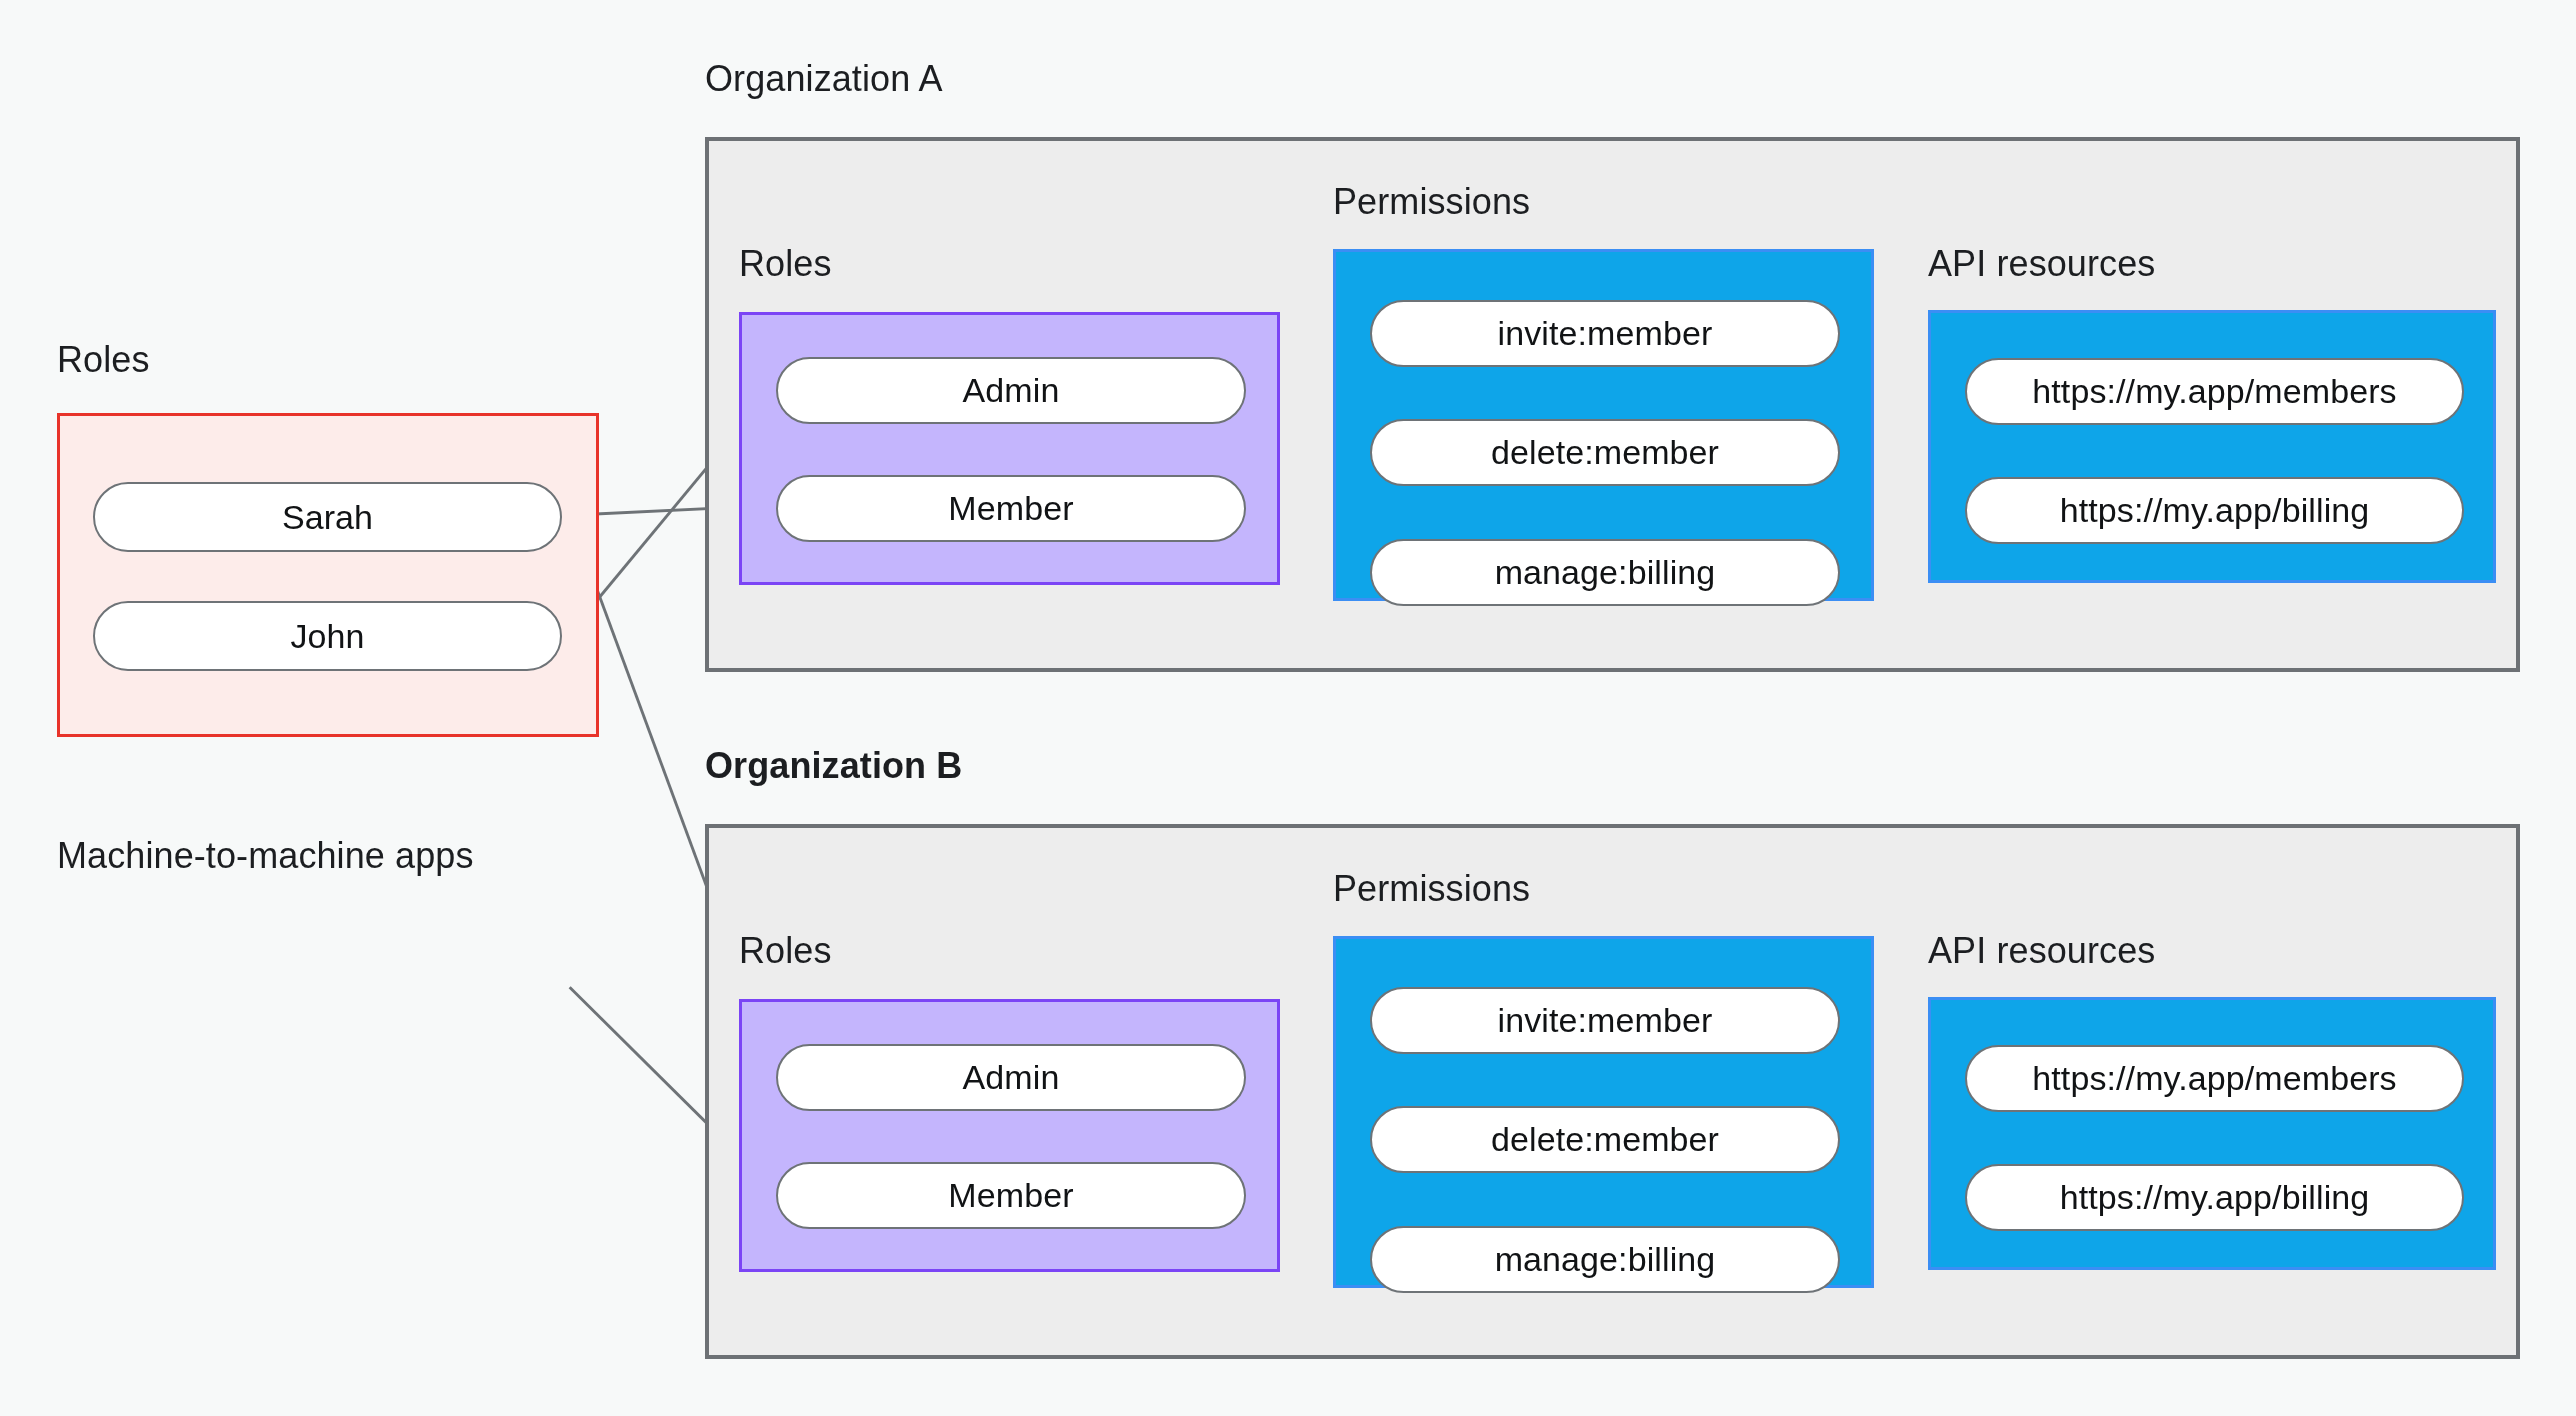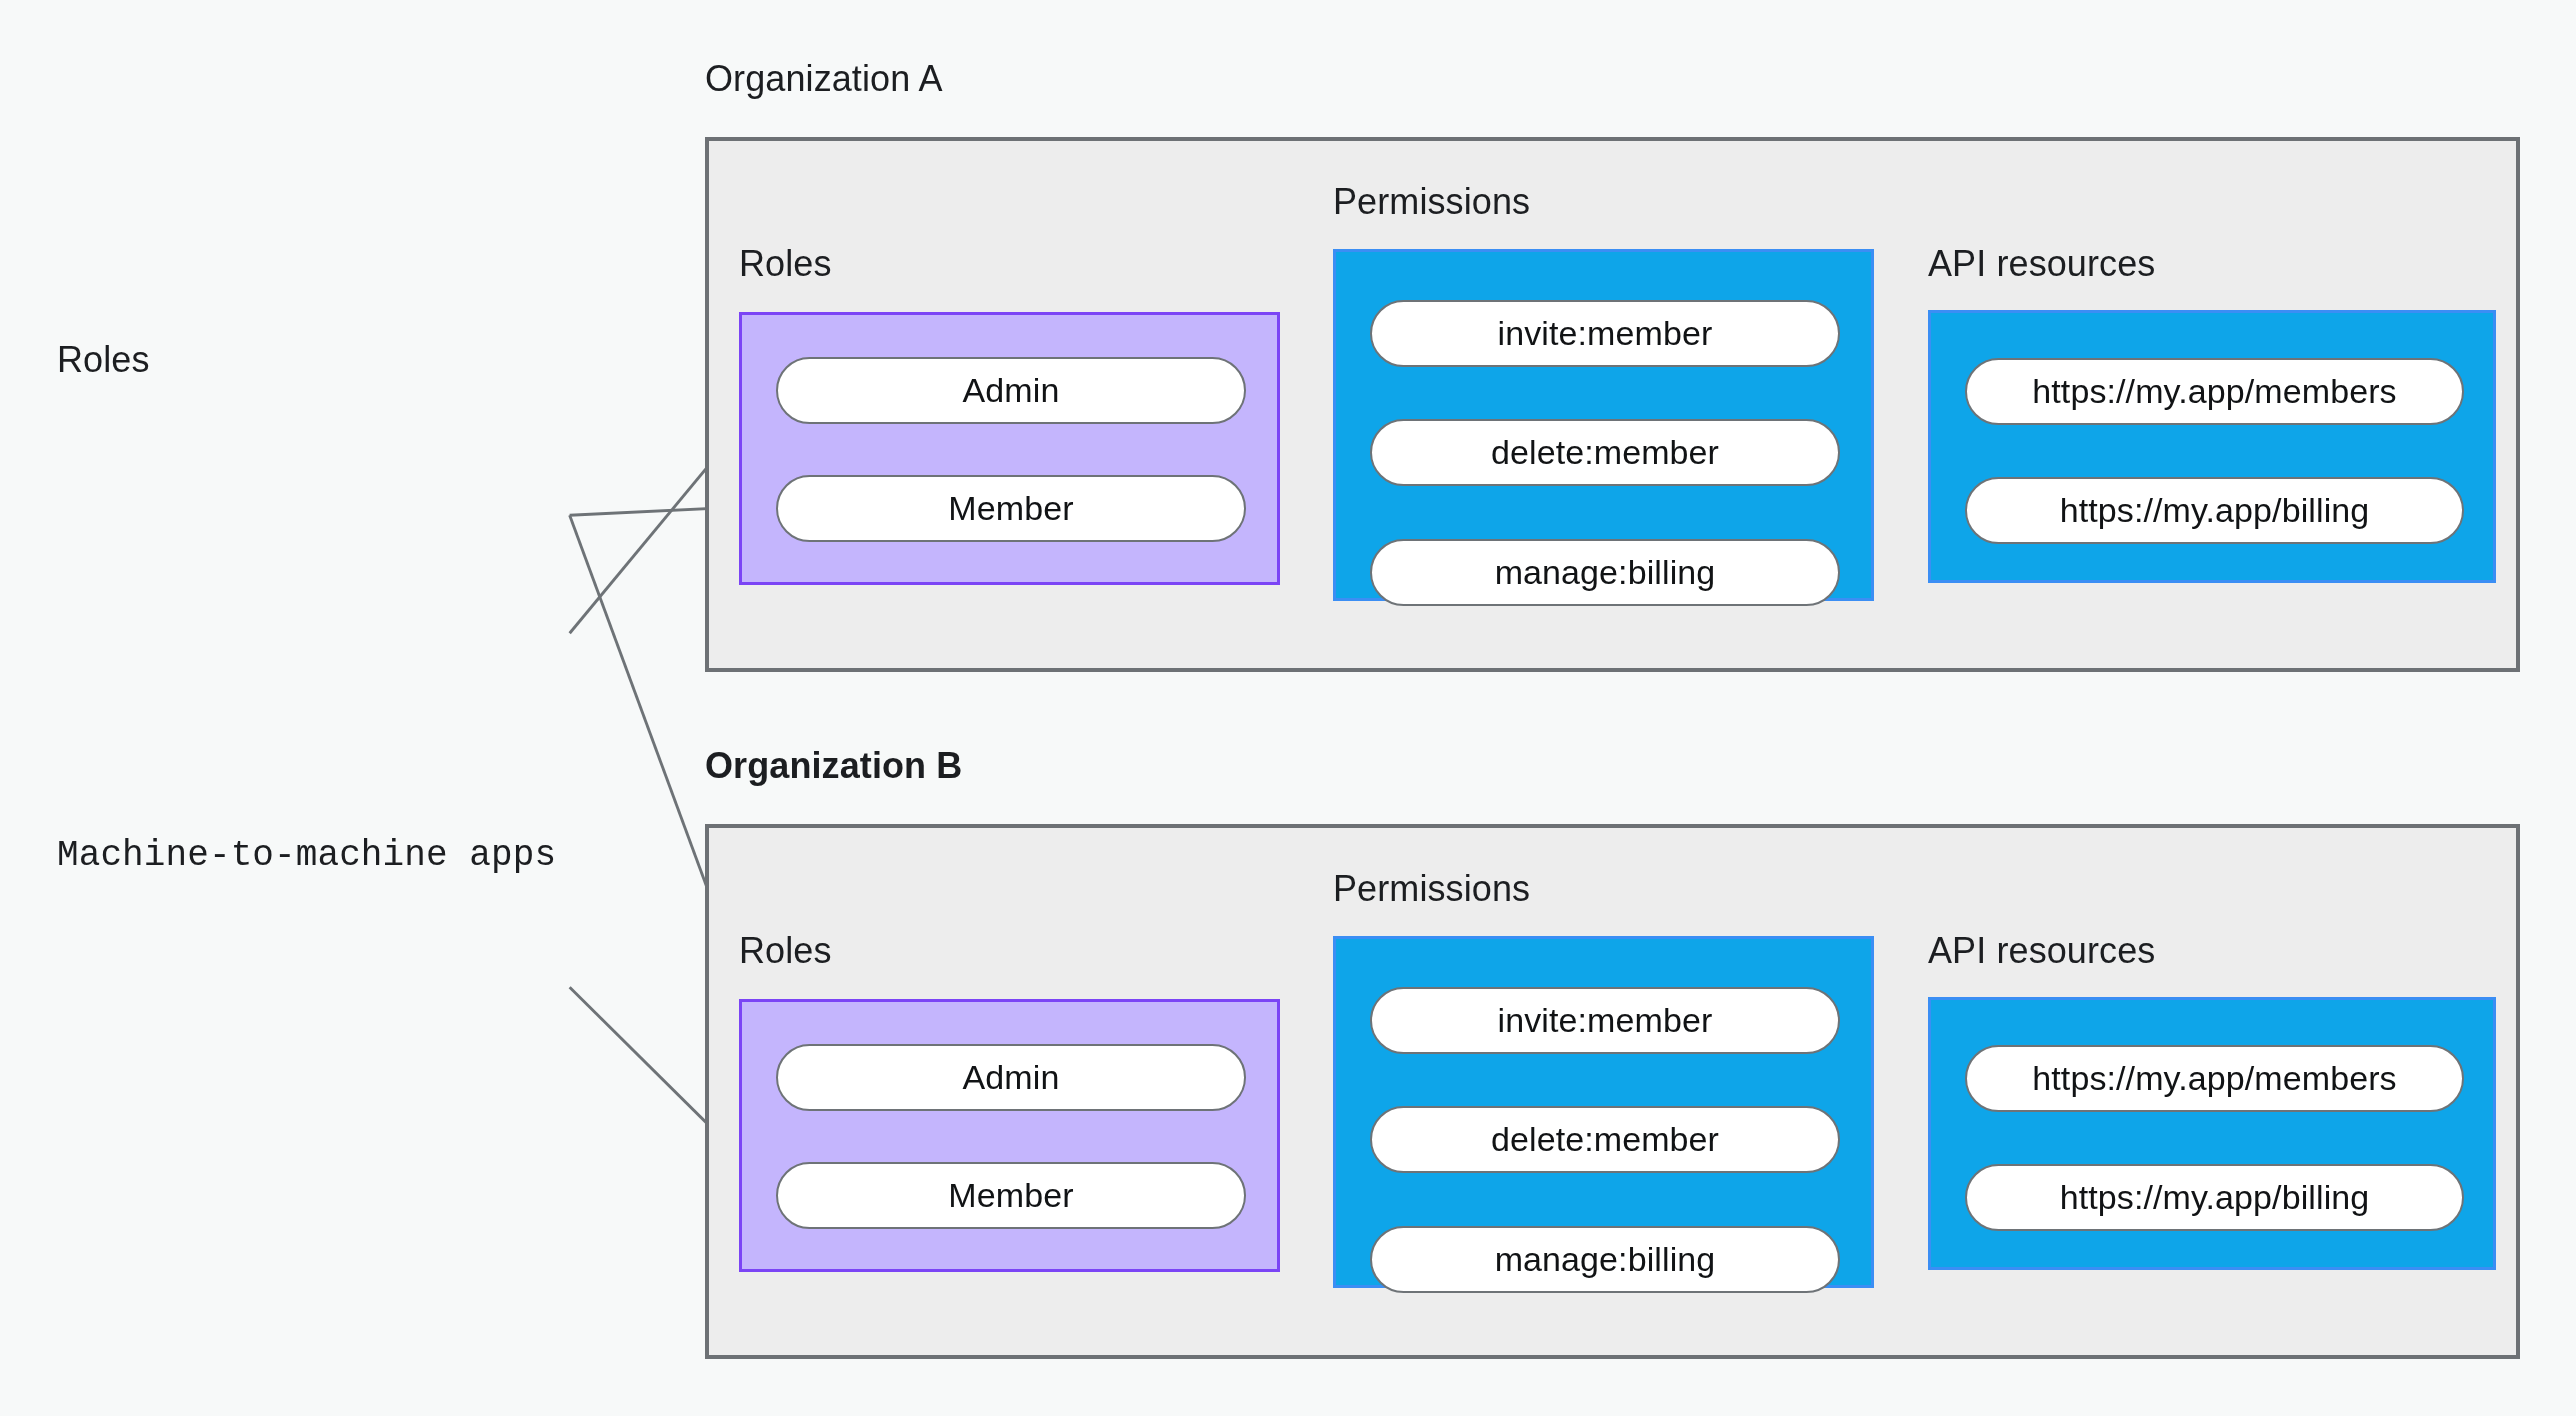--- a/index.html
+++ b/index.html
@@ -104,22 +104,26 @@
     <circle cx="860" cy="1322" r="9"></circle>
     <circle cx="1518" cy="1124" r="9"></circle>
     <circle cx="1518" cy="1257" r="9"></circle>
     <circle cx="1518" cy="1389" r="9"></circle>
     <circle cx="2180" cy="1190" r="9"></circle>
     <circle cx="2180" cy="1322" r="9"></circle>
   </svg>
 
   <div class="abs caption" style="left:57px; top:342px;">Roles</div>
 
+  <div class="abs group-box box-users" style="left:57px; top:413px; width:542px; height:324px;">
+    <div class="abs pill" style="left:33px; top:66px; width:469px; height:70px;">Sarah</div>
+    <div class="abs pill" style="left:33px; top:185px; width:469px; height:70px;">John</div>
+  </div>
 
-  <div class="abs caption" style="left:57px; top:838px;font-family:Liberation Mono, monospace;">Machine-to-machine apps</div>
+  <div class="abs caption" style="left:57px; top:838px;">Machine-to-machine apps</div>
 
 
   <div class="abs caption" style="left:705px; top:61px;">Organization A</div>
 
   <div class="abs group-box box-org" style="left:705px; top:137px; width:1815px; height:535px;">
 
     <div class="abs caption" style="left:30px; top:105px;">Roles</div>
     <div class="abs group-box box-roles" style="left:30px; top:171px; width:541px; height:273px;">
       <div class="abs pill" style="left:34px; top:42px; width:470px; height:67px;">Admin</div>
       <div class="abs pill" style="left:34px; top:160px; width:470px; height:67px;">Member</div>

